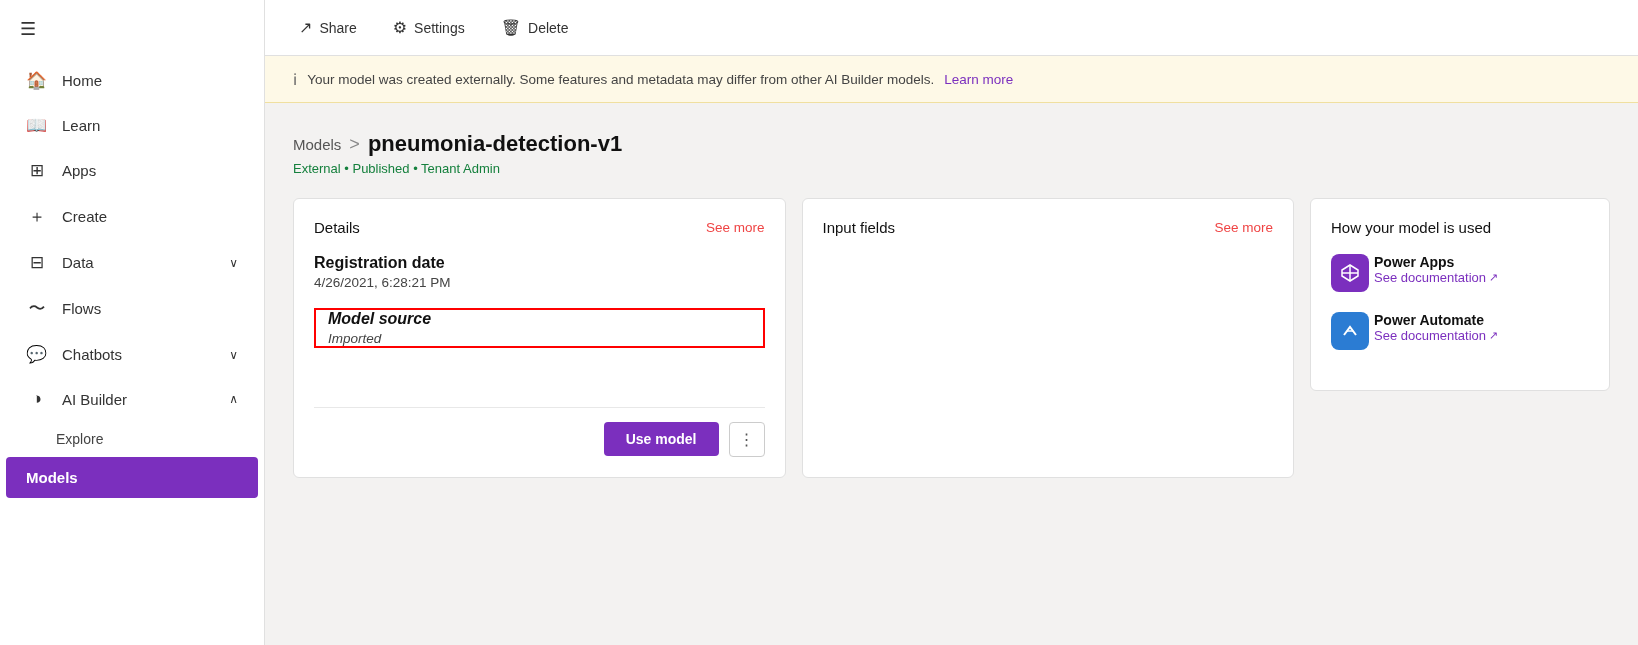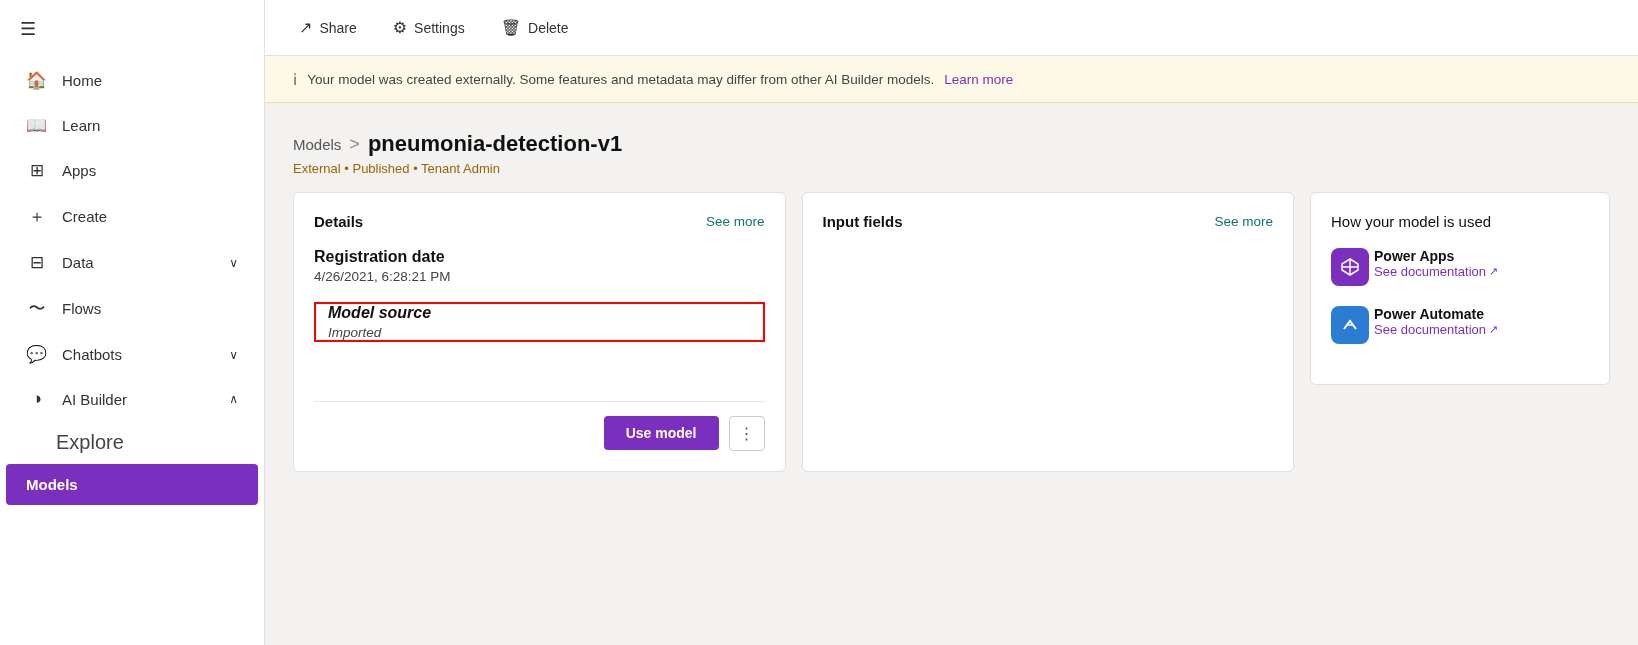--- a/index.html
+++ b/index.html
@@ -36,21 +36,21 @@
       background: #7b2fbe;
       color: #fff;
       font-weight: 600;
     }
     .sidebar-item .icon { font-size: 17px; width: 22px; text-align: center; }
     .sidebar-item .chevron { margin-left: auto; font-size: 12px; }
 
     .sidebar-sub-item {
       padding: 10px 20px 10px 56px;
       cursor: pointer;
-      font-size: 20px;
+      font-size: 14px;
       color: #444;
     }
 
     
     .main {
       flex: 1;
       display: flex;
       flex-direction: column;
       overflow: hidden;
     }
@@ -110,22 +110,22 @@
       margin-bottom: 4px;
     }
     .breadcrumb-current {
       font-size: 22px;
       font-weight: 700;
       color: #111;
     }
     .breadcrumb-sep { color: #888; font-size: 18px; }
     .page-subtitle {
       font-size: 13px;
-      color: #a16207;
-      margin-bottom: 16px;
+      color: #15803d;
+      margin-bottom: 22px;
     }
 
     
     .cards-row {
       display: flex;
       gap: 16px;
       align-items: flex-start;
     }
 
     .card {
@@ -140,25 +140,25 @@
     }
 
     .card-header {
       display: flex;
       justify-content: space-between;
       align-items: center;
       margin-bottom: 18px;
     }
     .card-title {
       font-size: 15px;
-      font-weight: 700;
+      font-weight: 400;
       color: #111;
     }
     .card-see-more {
-      color: #0f766e;
+      color: #ef4444;
       font-size: 13.5px;
       cursor: pointer;
       text-decoration: none;
     }
 
     
     .detail-label {
       font-size: 16px;
       font-weight: 700;
       color: #111;

